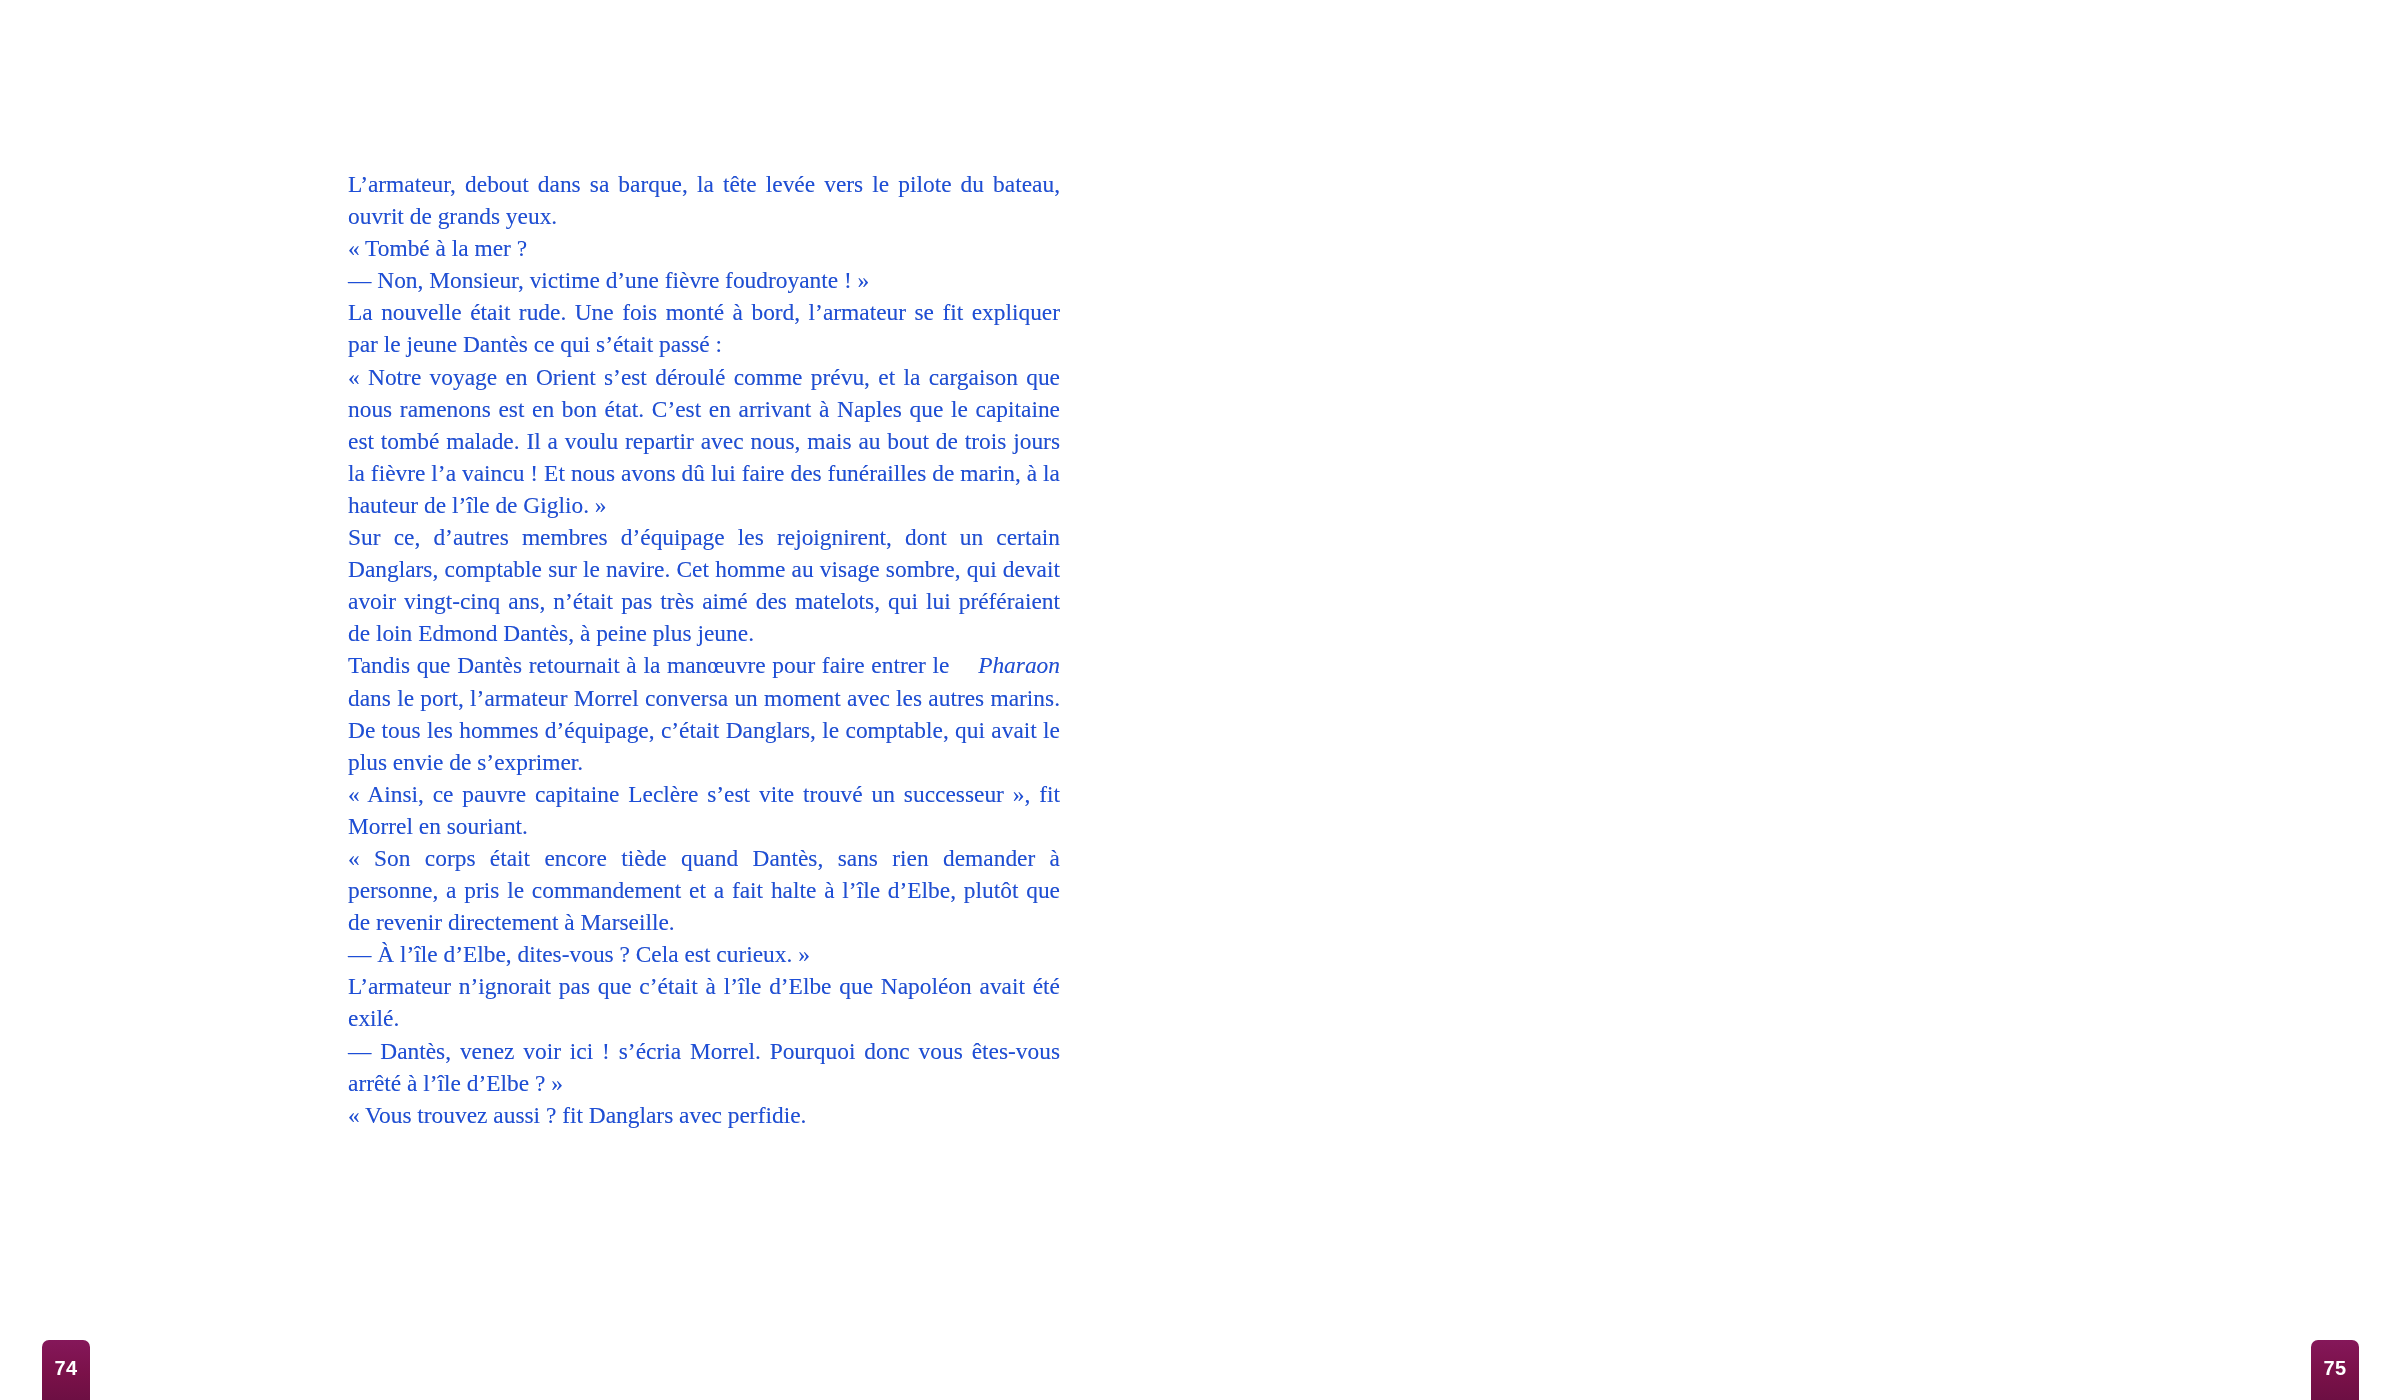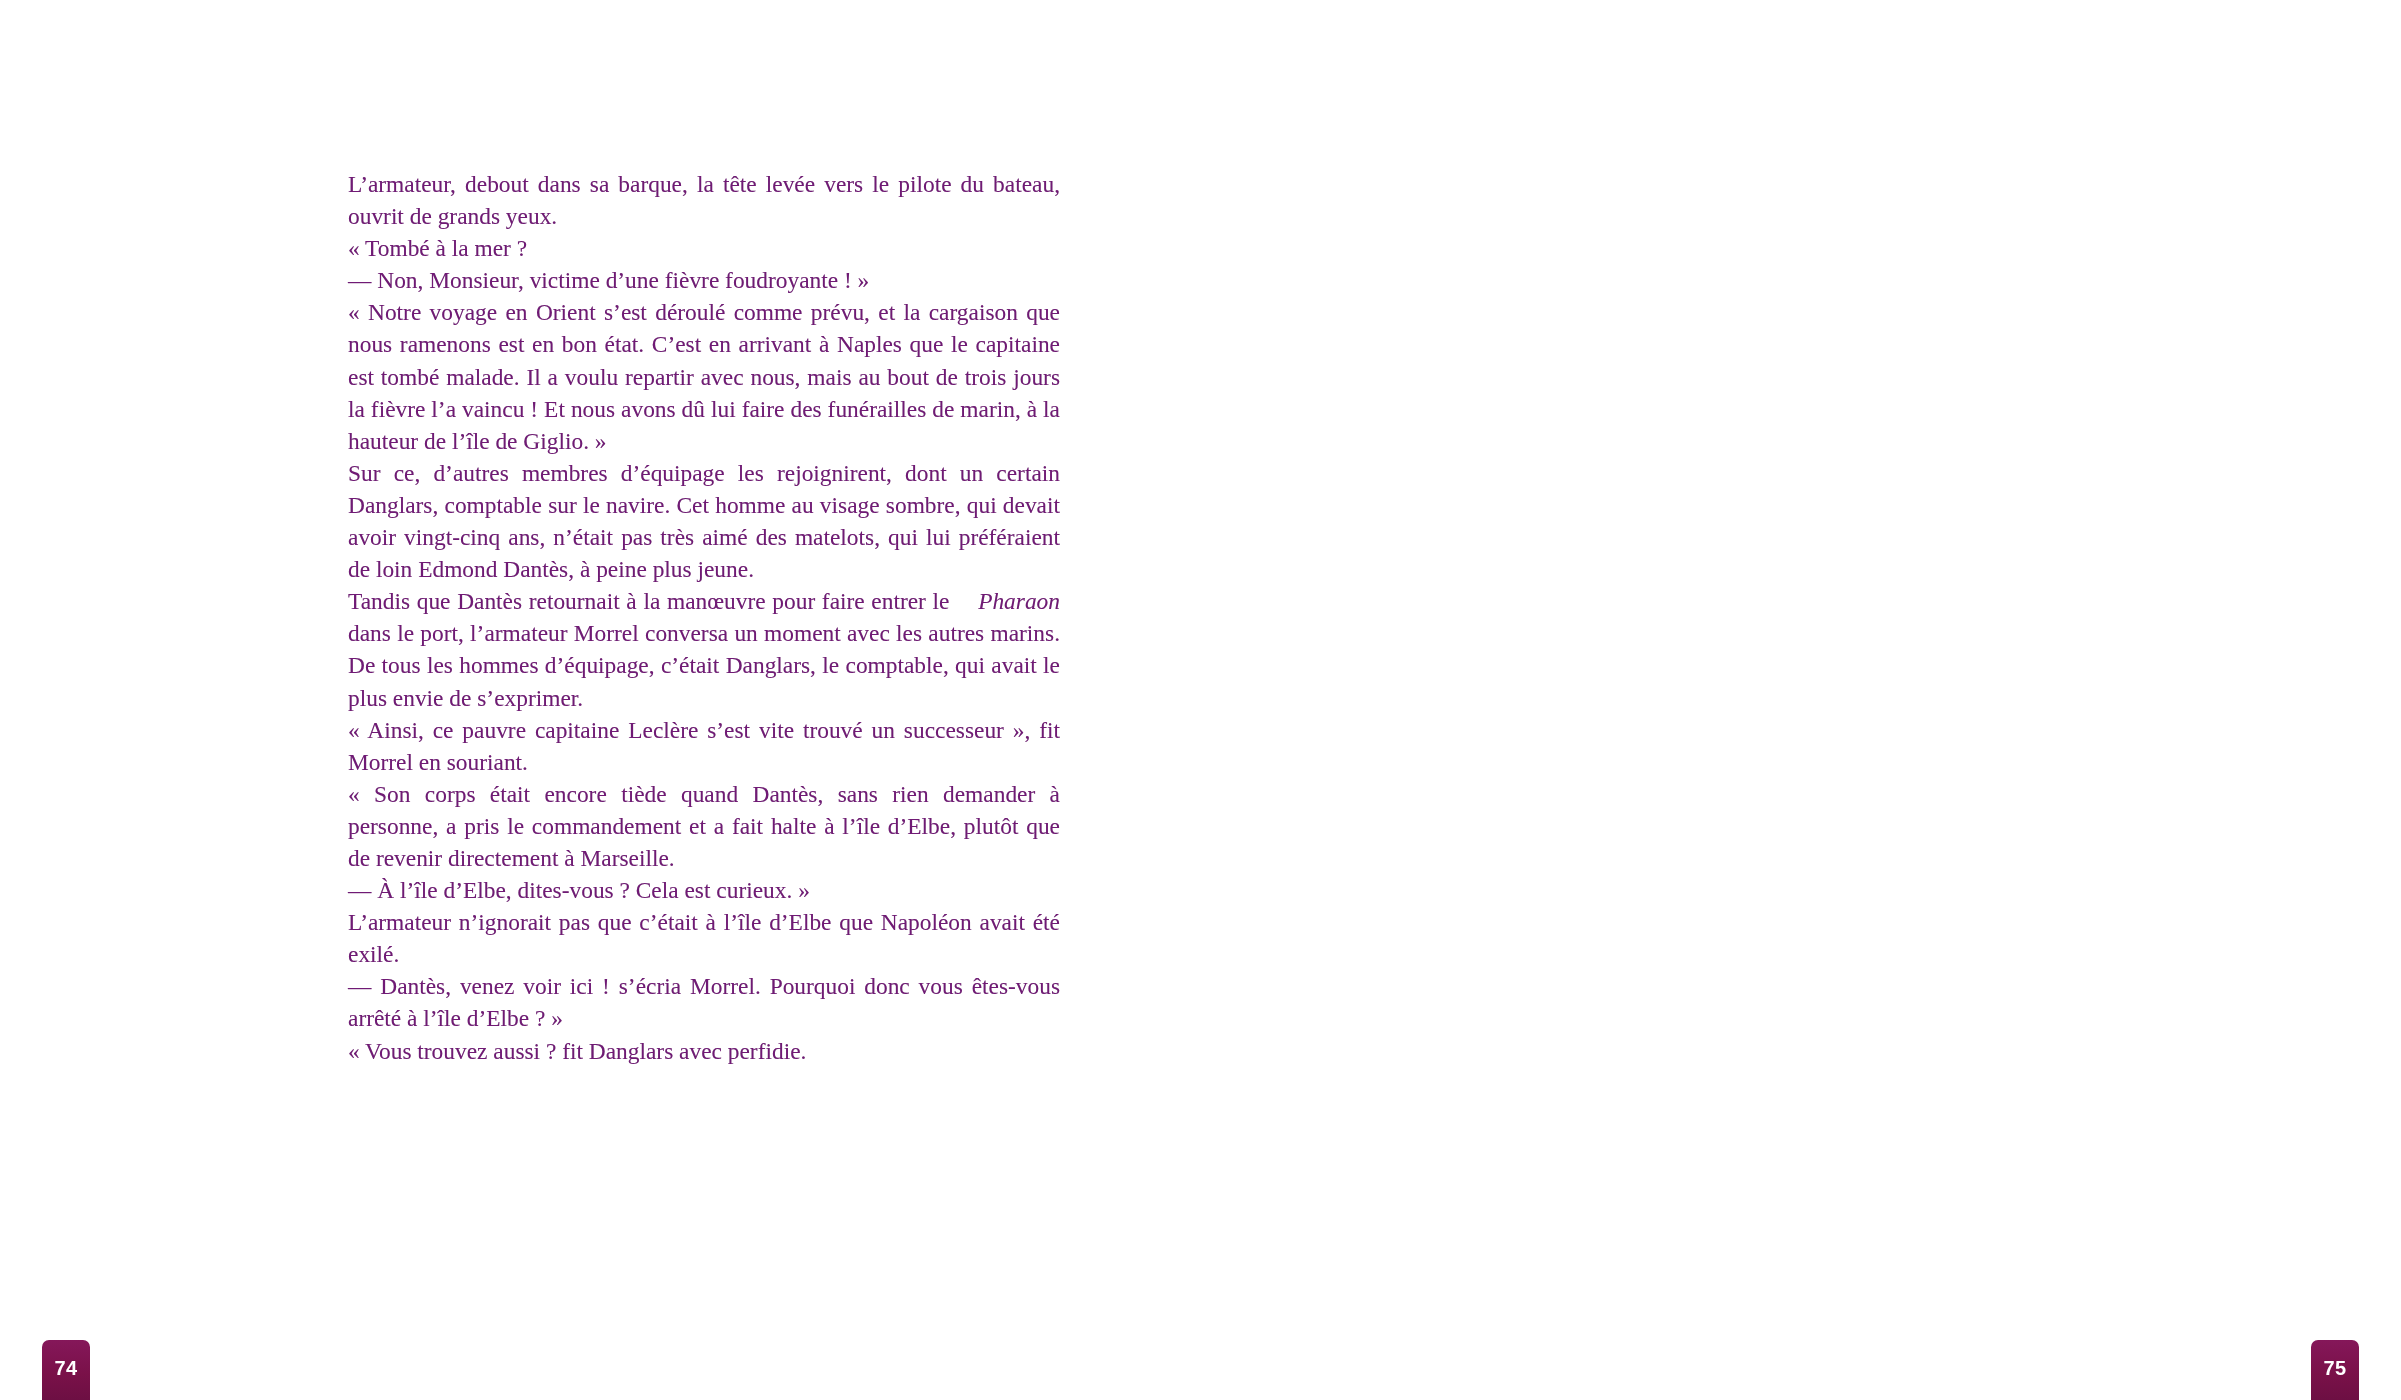--- a/index.html
+++ b/index.html
@@ -33,21 +33,21 @@
   .page-right { left: 1200px; width: 1201px; }
 
   
   .textcol {
     position: absolute;
     top: 168px;
     font-size: 23.4px;
     line-height: 32.1px;
     text-align: justify;
     text-justify: inter-word;
-    color: #701a75;
+    color: #1d4ed8;
     -webkit-font-smoothing: antialiased;
   }
   .col-left  { left: 348px;  width: 712px; }
 
   .textcol p {
     margin: 0;
     text-indent: 0;
     text-align: justify;
   }
   .textcol p:last-child {
@@ -91,20 +91,21 @@
 <body>
 
 <div id="spread">
 
   <div class="page page-left">
 
     <div class="textcol col-left">
         <p>L’armateur, debout dans sa barque, la tête levée vers le pilote du bateau, ouvrit de grands yeux.</p>
         <p>« Tombé à la mer ?</p>
         <p>— Non, Monsieur, victime d’une fièvre foudroyante ! »</p>
+        <p>La nouvelle était rude. Une fois monté à bord, l’armateur se fit expliquer par le jeune Dantès ce qui s’était passé :</p>
         <p>« Notre voyage en Orient s’est déroulé comme prévu, et la cargaison que nous ramenons est en bon état. C’est en arrivant à Naples que le capitaine est tombé malade. Il a voulu repartir avec nous, mais au bout de trois jours la fièvre l’a vaincu ! Et nous avons dû lui faire des funérailles de marin, à la hauteur de l’île de Giglio. »</p>
         <p>Sur ce, d’autres membres d’équipage les rejoignirent, dont un certain Danglars, comptable sur le navire. Cet homme au visage sombre, qui devait avoir vingt-cinq ans, n’était pas très aimé des matelots, qui lui préféraient de loin Edmond Dantès, à peine plus jeune.</p>
         <p>Tandis que Dantès retournait à la manœuvre pour faire entrer le <em>Pharaon</em> dans le port, l’armateur Morrel conversa un moment avec les autres marins. De tous les hommes d’équipage, c’était Danglars, le comptable, qui avait le plus envie de s’exprimer.</p>
         <p>« Ainsi, ce pauvre capitaine Leclère s’est vite trouvé un successeur », fit Morrel en souriant.</p>
         <p>« Son corps était encore tiède quand Dantès, sans rien demander à personne, a pris le commandement et a fait halte à l’île d’Elbe, plutôt que de revenir directement à Marseille.</p>
         <p>— À l’île d’Elbe, dites-vous ? Cela est curieux. »</p>
         <p>L’armateur n’ignorait pas que c’était à l’île d’Elbe que Napoléon avait été exilé.</p>
         <p>— Dantès, venez voir ici ! s’écria Morrel. Pourquoi donc vous êtes-vous arrêté à l’île d’Elbe ? »</p>
         <p>« Vous trouvez aussi ? fit Danglars avec perfidie.</p>
       </div>

